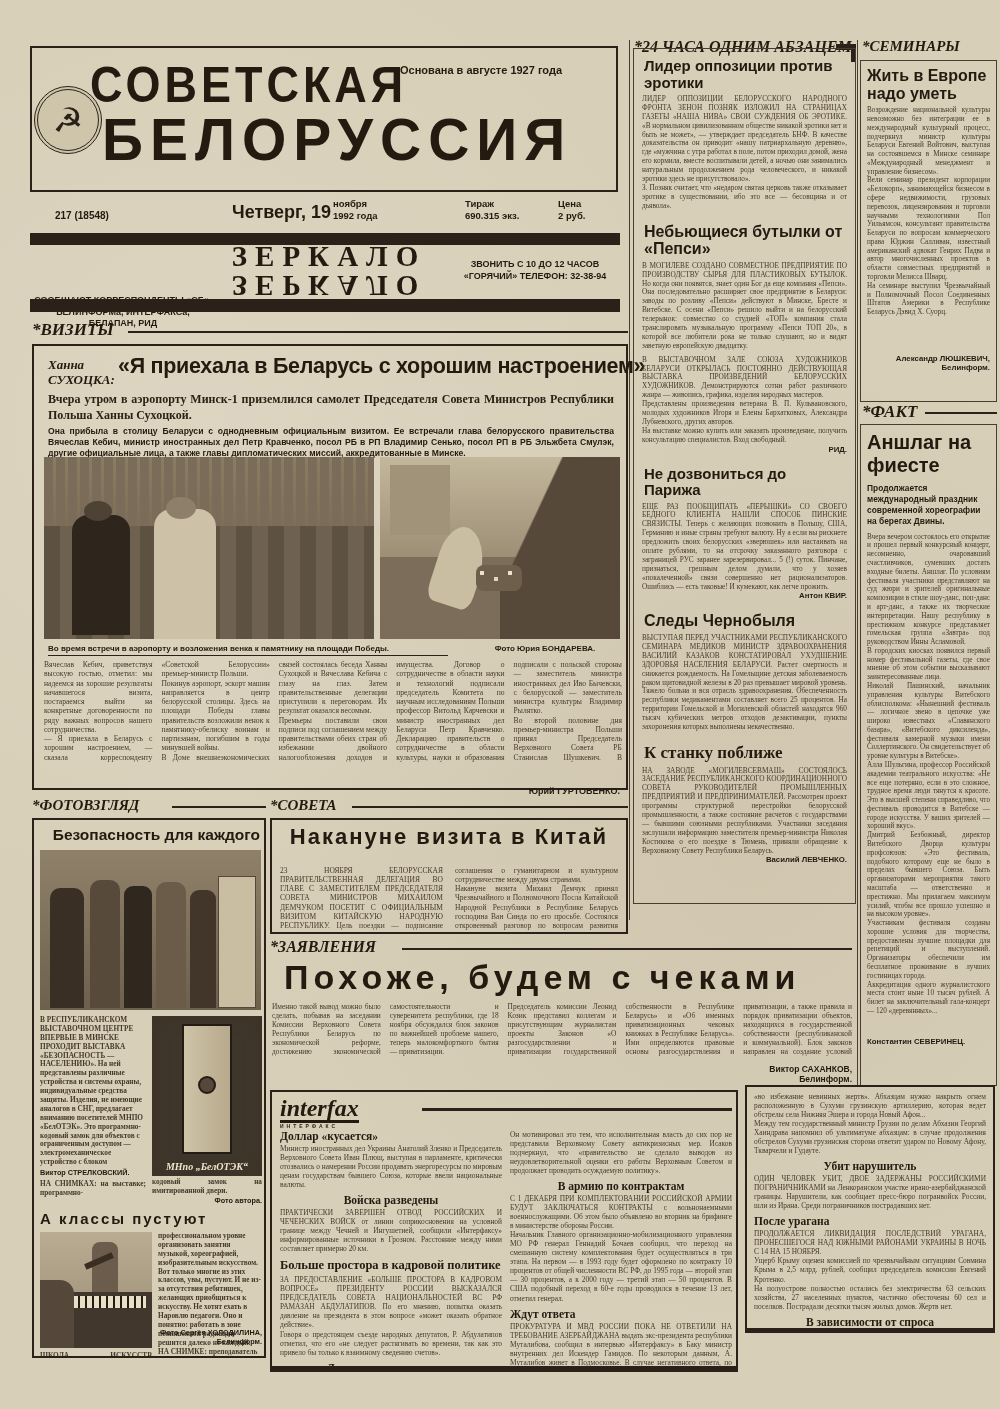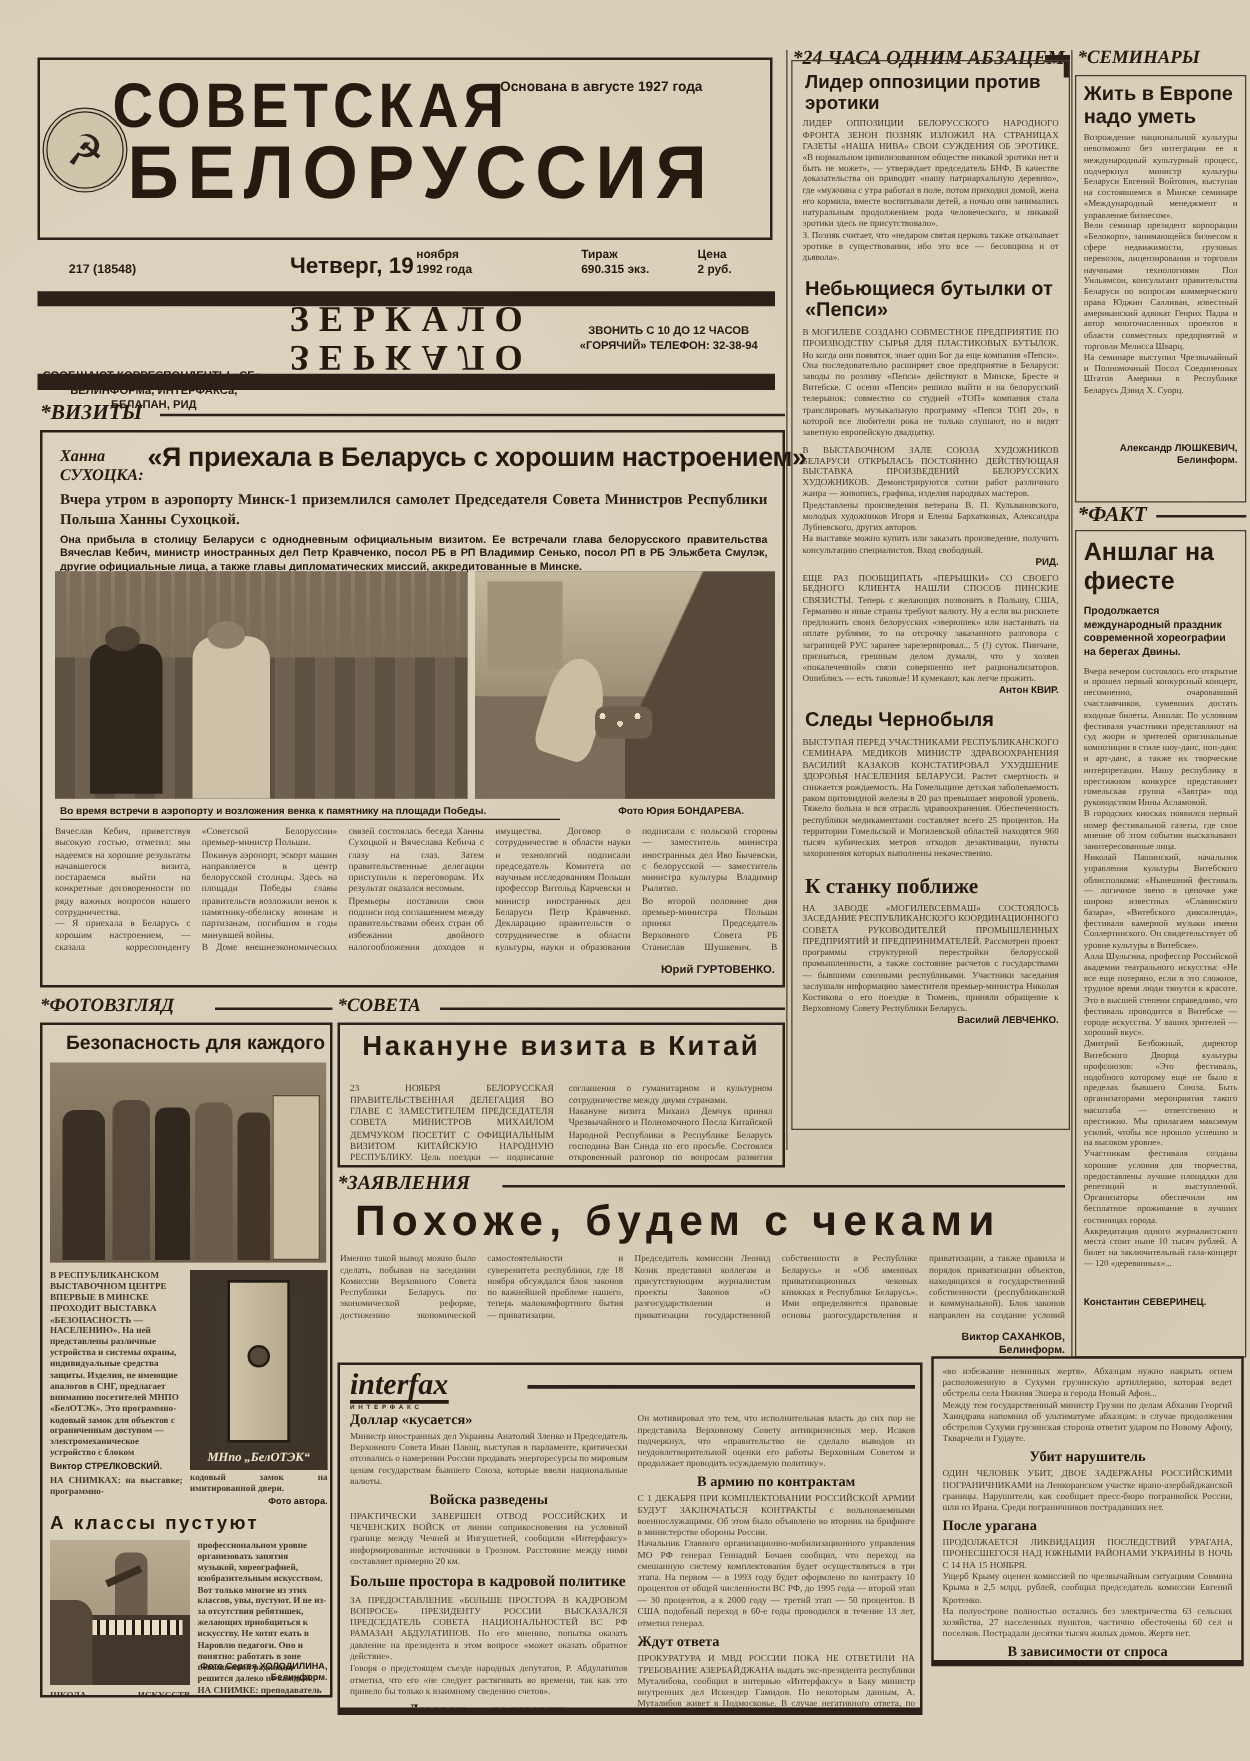--- a/index.html
+++ b/index.html
@@ -113,21 +113,21 @@
     <div class="abs hl" style="left:436px; top:298px; width:150px; font-size:8px; text-align:center;">Фото Юрия БОНДАРЕВА.</div>
 
     <div class="abs bt cols" style="left:10px; top:314px; width:578px; height:106px; column-count:5; column-gap:9px;">Вячеслав Кебич, приветствуя высокую гостью, отметил: мы надеемся на хорошие результаты начавшегося визита, постараемся выйти на конкретные договоренности по ряду важных вопросов нашего сотрудничества.
 — Я приехала в Беларусь с хорошим настроением, — сказала корреспонденту «Советской Белоруссии» премьер-министр Польши.
 Покинув аэропорт, эскорт машин направляется в центр белорусской столицы. Здесь на площади Победы главы правительств возложили венок к памятнику-обелиску воинам и партизанам, погибшим в годы минувшей войны.
 В Доме внешнеэкономических связей состоялась беседа Ханны Сухоцкой и Вячеслава Кебича с глазу на глаз. Затем правительственные делегации приступили к переговорам. Их результат оказался весомым.
 Премьеры поставили свои подписи под соглашением между правительствами обеих стран об избежании двойного налогообложения доходов и имущества. Договор о сотрудничестве в области науки и технологий подписали председатель Комитета по научным исследованиям Польши профессор Витольд Карчевски и министр иностранных дел Беларуси Петр Кравченко. Декларацию правительств о сотрудничестве в области культуры, науки и образования подписали с польской стороны — заместитель министра иностранных дел Иво Бычевски, с белорусской — заместитель министра культуры Владимир Рылятко.
 Во второй половине дня премьер-министра Польши принял Председатель Верховного Совета РБ Станислав Шушкевич. В состоявшейся беседе были обсуждены актуальные вопросы, представляющие взаимный интерес.
 В тот же день глава польского правительства и сопровождающие ее лица отбыли в Гродно, где прошли встречи с общественностью города.
 По окончании официальной части состоялась короткая пресс-конференция. На вопрос корреспондента «Советской Белоруссии»: «С кем вам легче договориться — с премьером-женщиной или с премьером-мужчиной?» Вячеслав Францевич ответил: «Вы задаете мне не столько сложный, сколько каверзный вопрос. Скажу так: скорее всего прихожу к соглашению с тем человеком, который меня понимает. В данном случае в этом качестве выступает госпожа Ханна Сухоцкая».</div>
-    <div class="abs sig" style="left:436px; top:424px; width:150px; font-size:9px;">Юрий ГУРТОВЕНКО.</div>
+    <div class="abs sig" style="left:436px; top:440px; width:150px; font-size:9px;">Юрий ГУРТОВЕНКО.</div>
   </div>
 
   <div class="abs kick" style="left:634px; top:38px; font-size:16px; white-space:nowrap;">*24 ЧАСА ОДНИМ АБЗАЦЕМ</div>
   <div class="abs rule" style="left:836px; top:44px; width:20px; height:6px;"></div>
   <div class="abs rule" style="left:851px; top:44px; width:5px; height:18px;"></div>
 
   <div class="abs thin" style="left:633px; top:48px; width:223px; height:856px; overflow:hidden;">
     <div class="ab-story">
       <div class="ab-title">Лидер оппозиции против эротики</div>
       <div class="bt" style="font-size:7.3px;">ЛИДЕР ОППОЗИЦИИ БЕЛОРУССКОГО НАРОДНОГО ФРОНТА ЗЕНОН ПОЗНЯК ИЗЛОЖИЛ НА СТРАНИЦАХ ГАЗЕТЫ «НАША НИВА» СВОИ СУЖДЕНИЯ ОБ ЭРОТИКЕ. «В нормальном цивилизованном обществе никакой эротики нет и быть не может», — утверждает председатель БНФ. В качестве доказательства он приводит «нашу патриархальную деревню», где «мужчина с утра работал в поле, потом приходил домой, жена его кормила, вместе воспитывали детей, а ночью они занимались натуральным продолжением рода человеческого, и никакой эротики здесь не присутствовало».
@@ -137,20 +137,21 @@
       <div class="ab-title" style="font-size:16px;">Небьющиеся бутылки от «Пепси»</div>
       <div class="bt" style="font-size:7.3px;">В МОГИЛЕВЕ СОЗДАНО СОВМЕСТНОЕ ПРЕДПРИЯТИЕ ПО ПРОИЗВОДСТВУ СЫРЬЯ ДЛЯ ПЛАСТИКОВЫХ БУТЫЛОК. Но когда они появятся, знает один Бог да еще компания «Пепси». Она последовательно расширяет свое предприятие в Беларуси: заводы по розливу «Пепси» действуют в Минске, Бресте и Витебске. С осени «Пепси» решило выйти и на белорусский телерынок: совместно со студией «ТОП» компания стала транслировать музыкальную программу «Пепси ТОП 20», в которой все любители рока не только слушают, но и видят заветную европейскую двадцатку.</div>
     </div>
     <div class="ab-story">
       <div class="bt" style="font-size:7.3px;">В ВЫСТАВОЧНОМ ЗАЛЕ СОЮЗА ХУДОЖНИКОВ БЕЛАРУСИ ОТКРЫЛАСЬ ПОСТОЯННО ДЕЙСТВУЮЩАЯ ВЫСТАВКА ПРОИЗВЕДЕНИЙ БЕЛОРУССКИХ ХУДОЖНИКОВ. Демонстрируются сотни работ различного жанра — живопись, графика, изделия народных мастеров.
 Представлены произведения ветерана В. П. Кульвановского, молодых художников Игоря и Елены Бархатковых, Александра Лубневского, других авторов.
 На выставке можно купить или заказать произведение, получить консультацию специалистов. Вход свободный.</div>
       <div class="sig">РИД.</div>
     </div>
     <div class="ab-story">
+      <div class="ab-title" style="font-size:15px;">Не дозвониться до Парижа</div>
       <div class="bt" style="font-size:7.3px;">ЕЩЕ РАЗ ПООБЩИПАТЬ «ПЕРЫШКИ» СО СВОЕГО БЕДНОГО КЛИЕНТА НАШЛИ СПОСОБ ПИНСКИЕ СВЯЗИСТЫ. Теперь с желающих позвонить в Польшу, США, Германию и иные страны требуют валюту. Ну а если вы рискнете предложить своих белорусских «зверюшек» или настаивать на оплате рублями, то на отсрочку заказанного разговора с заграницей РУС заранее зарезервировал... 5 (!) суток. Пинчане, признаться, грешным делом думали, что у хозяев «покалеченной» связи совершенно нет рационализаторов. Ошиблись — есть таковые! И кумекают, как легче прожить.</div>
       <div class="sig">Антон КВИР.</div>
     </div>
     <div class="ab-story">
       <div class="ab-title" style="font-size:16px;">Следы Чернобыля</div>
       <div class="bt" style="font-size:7.3px;">ВЫСТУПАЯ ПЕРЕД УЧАСТНИКАМИ РЕСПУБЛИКАНСКОГО СЕМИНАРА МЕДИКОВ МИНИСТР ЗДРАВООХРАНЕНИЯ ВАСИЛИЙ КАЗАКОВ КОНСТАТИРОВАЛ УХУДШЕНИЕ ЗДОРОВЬЯ НАСЕЛЕНИЯ БЕЛАРУСИ. Растет смертность и снижается рождаемость. На Гомельщине детская заболеваемость раком щитовидной железы в 20 раз превышает мировой уровень. Тяжело больна и вся отрасль здравоохранения. Обеспеченность республики медикаментами составляет всего 25 процентов. На территории Гомельской и Могилевской областей находятся 960 тысяч кубических метров отходов дезактивации, пункты захоронения которых выполнены некачественно.</div>
     </div>
     <div class="ab-story">
       <div class="ab-title" style="font-family:'Liberation Serif',serif; font-size:17px;">К станку поближе</div>
       <div class="bt" style="font-size:7.3px;">НА ЗАВОДЕ «МОГИЛЕВСЕВМАШ» СОСТОЯЛОСЬ ЗАСЕДАНИЕ РЕСПУБЛИКАНСКОГО КООРДИНАЦИОННОГО СОВЕТА РУКОВОДИТЕЛЕЙ ПРОМЫШЛЕННЫХ ПРЕДПРИЯТИЙ И ПРЕДПРИНИМАТЕЛЕЙ. Рассмотрен проект программы структурной перестройки белорусской промышленности, а также состояние расчетов с государствами — бывшими союзными республиками. Участники заседания заслушали информацию заместителя премьер-министра Николая Костикова о его поездке в Тюмень, приняли обращение к Верховному Совету Республики Беларусь.</div>

